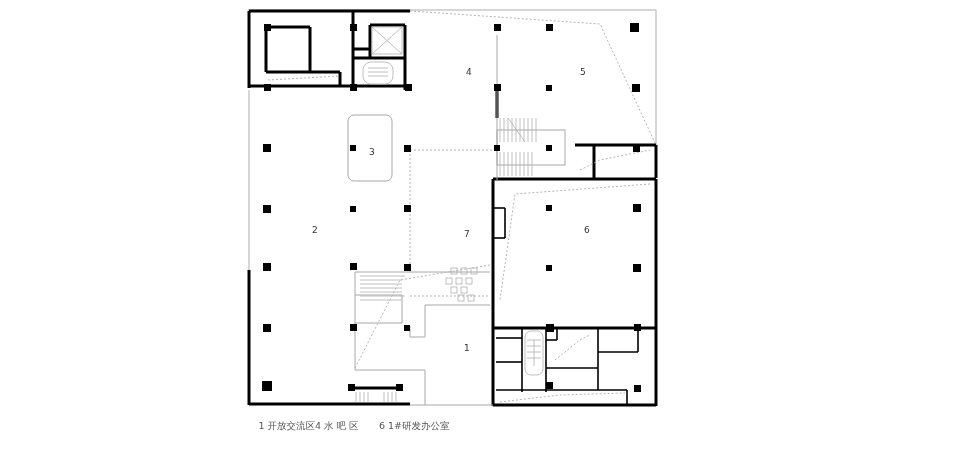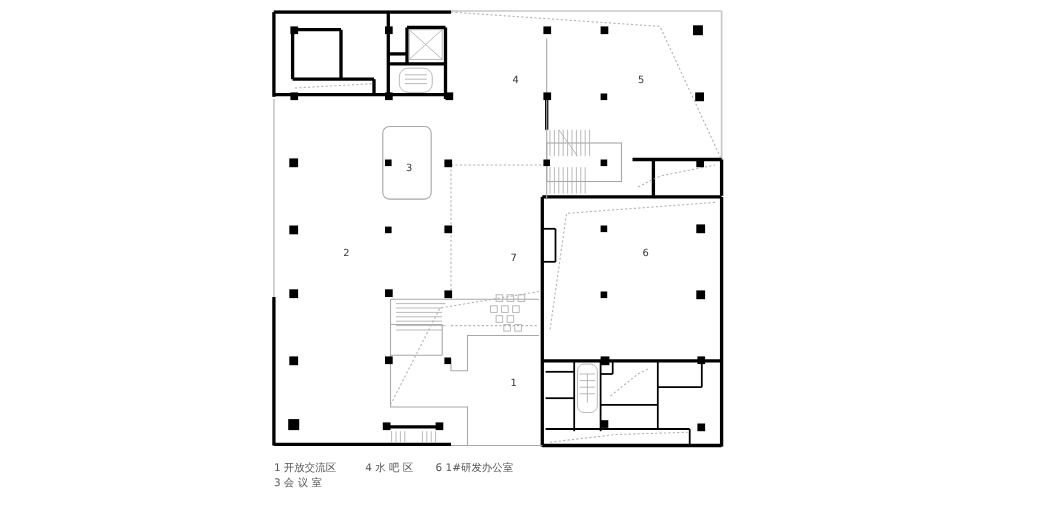--- a/index.html
+++ b/index.html
@@ -1,21 +1,21 @@
 <!DOCTYPE html>
 <html><head>
 <meta charset="utf-8">
 <style>
   html,body{margin:0;padding:0;background:#ffffff;}
   body{width:960px;height:467px;position:relative;overflow:hidden;font-family:"DejaVu Sans","Liberation Sans",sans-serif;}
   #plan{position:absolute;left:0;top:0;}
   .legend{position:absolute;left:249px;top:419px;font-size:9.5px;color:#555;line-height:14px;}
   .legend .row{display:flex;}
-  .legend .c1{width:66px;white-space:nowrap;}
-  .legend .c2{width:64px;white-space:nowrap;margin-left:17px;}
+  .legend .c1{width:66px;white-space:nowrap;text-align:right;}
+  .legend .c2{width:64px;white-space:nowrap;}
   .legend .c3{white-space:nowrap;}
   .rlabel{font-size:9px;fill:#333;font-family:"DejaVu Sans","Liberation Sans",sans-serif;}
 </style>
 </head>
 <body>
 
 <svg id="plan" width="960" height="467" viewBox="0 0 960 467" xmlns="http://www.w3.org/2000/svg">
 
   <g fill="none" stroke="#c8c8c8" stroke-width="1.5">
     <line x1="248" y1="10" x2="656" y2="10"></line>
@@ -222,16 +222,13 @@
     <text class="rlabel" x="464" y="237">7</text>
   </g>
 </svg>
 
 <div class="legend">
   <div class="row">
     <span class="c1">1 开放交流区</span>
     <span class="c2">4 水  吧  区</span>
     <span class="c3">6 1#研发办公室</span>
   </div>
-  <div class="row">
-    <span class="c1">3 会  议  室</span>
-  </div>
 </div>
 
 </body></html>

